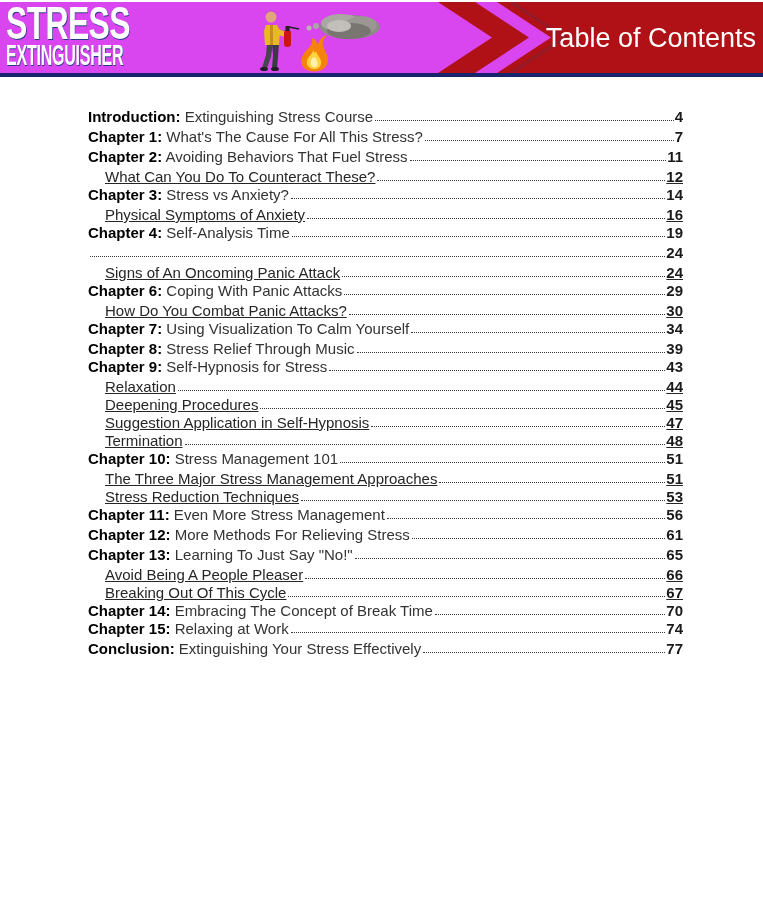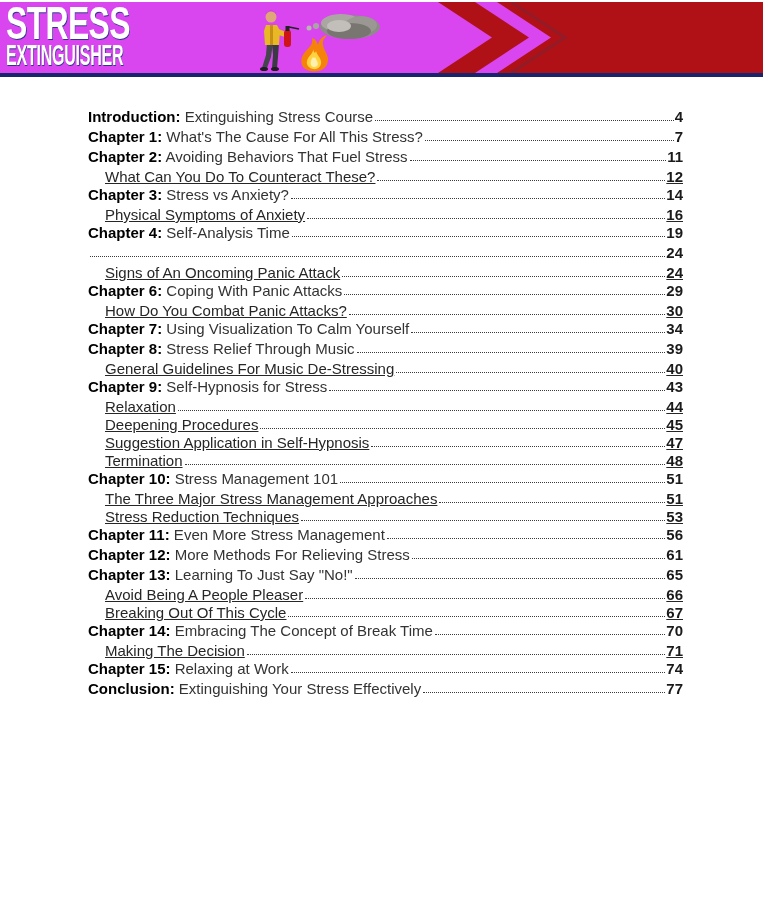--- a/index.html
+++ b/index.html
@@ -104,20 +104,21 @@
 
       <circle cx="18" cy="12" r="5.5" fill="#e0a67a"></circle>
       <path d="M12.5,11 A5.5,5.5 0 0 1 23.5,11 L23,8 A6,5 0 0 0 13,8 Z" fill="#8a4a22"></path>
 
       <rect x="31" y="25" width="7" height="17" rx="3" fill="#cf1418"></rect>
       <rect x="32.5" y="21" width="4" height="5" fill="#222"></rect>
       <path d="M36,22 L46,24" stroke="#222" stroke-width="1.6" fill="none"></path>
     </g>
   </svg>
 
+  <div class="banner-title">Table of Contents</div>
 </div>
 
 <div class="toc">
     <div class="toc-row">
       <span class="label"><b>Introduction:</b> Extinguishing Stress Course</span>
       <span class="dots"></span>
       <span class="pg">4</span>
     </div>
     <div class="toc-row gap-lg">
       <span class="label"><b>Chapter 1:</b> What's The Cause For All This Stress?</span>
@@ -171,25 +172,20 @@
     <div class="toc-row gap-sm">
       <span class="label"><b>Chapter 7:</b> Using Visualization To Calm Yourself</span>
       <span class="dots"></span>
       <span class="pg">34</span>
     </div>
     <div class="toc-row gap-lg">
       <span class="label"><b>Chapter 8:</b> Stress Relief Through Music</span>
       <span class="dots"></span>
       <span class="pg">39</span>
     </div>
-    <div class="toc-row sub gap-lg">
-      <span class="label">General Guidelines For Music De-Stressing</span>
-      <span class="dots"></span>
-      <span class="pg">40</span>
-    </div>
     <div class="toc-row gap-sm">
       <span class="label"><b>Chapter 9:</b> Self-Hypnosis for Stress</span>
       <span class="dots"></span>
       <span class="pg">43</span>
     </div>
     <div class="toc-row sub gap-lg">
       <span class="label">Relaxation</span>
       <span class="dots"></span>
       <span class="pg">44</span>
     </div>
@@ -246,25 +242,20 @@
     <div class="toc-row sub gap-sm">
       <span class="label">Breaking Out Of This Cycle</span>
       <span class="dots"></span>
       <span class="pg">67</span>
     </div>
     <div class="toc-row gap-sm">
       <span class="label"><b>Chapter 14:</b> Embracing The Concept of Break Time</span>
       <span class="dots"></span>
       <span class="pg">70</span>
     </div>
-    <div class="toc-row sub gap-lg">
-      <span class="label">Making The Decision</span>
-      <span class="dots"></span>
-      <span class="pg">71</span>
-    </div>
     <div class="toc-row gap-sm">
       <span class="label"><b>Chapter 15:</b> Relaxing at Work</span>
       <span class="dots"></span>
       <span class="pg">74</span>
     </div>
     <div class="toc-row gap-lg">
       <span class="label"><b>Conclusion:</b> Extinguishing Your Stress Effectively</span>
       <span class="dots"></span>
       <span class="pg">77</span>
     </div>

